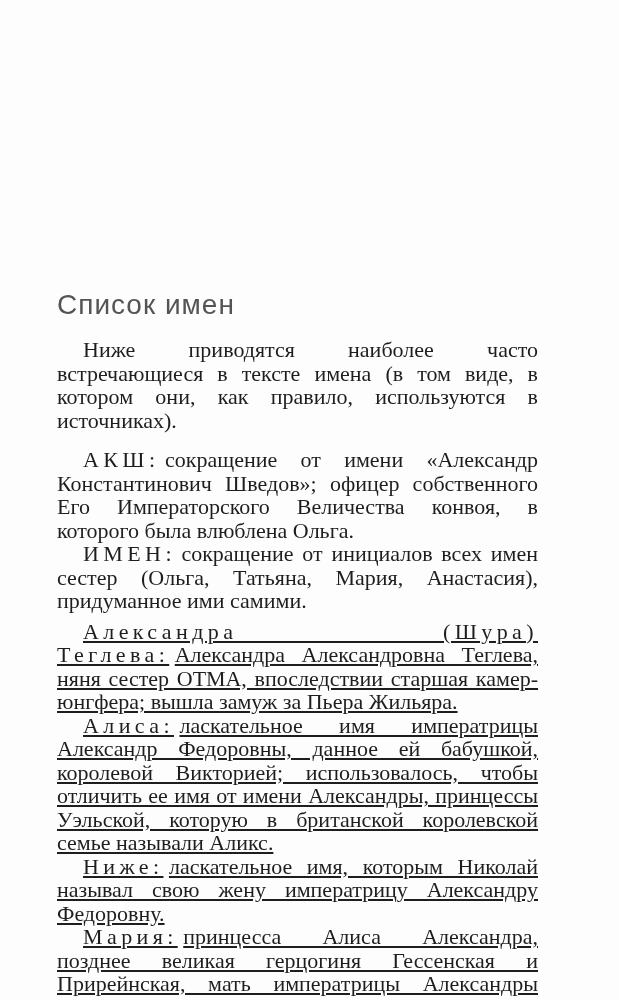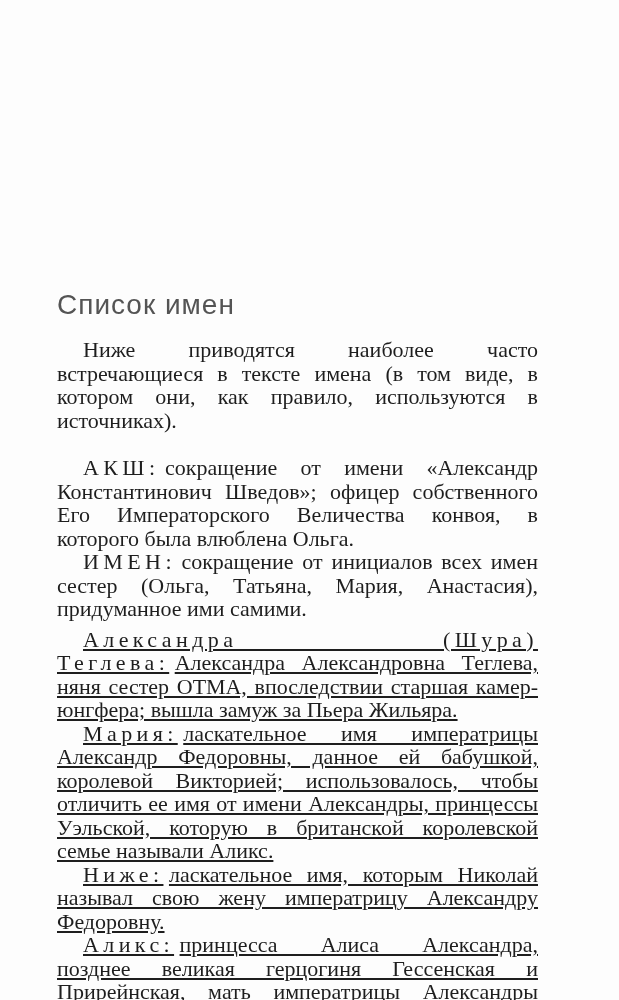--- a/index.html
+++ b/index.html
@@ -36,21 +36,21 @@
     line-height: 23.5px;
     color: #1e1e1e;
     text-align: justify;
   }
   .text-area p {
     margin: 0;
     text-indent: 26px;
     hyphens: auto;
     -webkit-hyphens: auto;
   }
-  .block-entries-1 { margin-top: 24px; }
+  .block-entries-1 { margin-top: 16px; }
   .block-entries-2 { margin-top: 7px; text-decoration: underline; }
   .term {
     letter-spacing: 0.2em;
     margin-right: 0.25em;
   }
   .running-footer {
     position: absolute;
     left: 57px;
     top: 877px;
     width: 481px;
@@ -84,21 +84,21 @@
       <p>Ниже приводятся наиболее часто встречающиеся в тексте имена (в том виде, в котором они, как правило, используются в источниках).</p>
     </div>
 
     <div class="block-entries-1">
       <p class="entry"><span class="term">АКШ:</span><span>сокращение от имени «Александр Константинович Шведов»; офицер собственного Его Императорского Величества конвоя, в которого была влюблена Ольга.</span></p>
       <p class="entry"><span class="term">ИМЕН:</span><span>сокращение от инициалов всех имен сестер (Ольга, Татьяна, Мария, Анастасия), придуманное ими самими.</span></p>
     </div>
 
     <div class="block-entries-2">
       <p class="entry"><span class="term">Александра (Шура) Теглева:</span><span>Александра Александровна Теглева, няня сестер ОТМА, впоследствии старшая камер-юнгфера; вышла замуж за Пьера Жильяра.</span></p>
-      <p class="entry"><span class="term">Мария:</span><span>ласкательное имя императрицы Александр Федоровны, данное ей бабушкой, королевой Викторией; использовалось, чтобы отличить ее имя от имени Александры, принцессы Уэльской, которую в британской королевской семье называли Аликс.</span></p>
+      <p class="entry"><span class="term">Алиса:</span><span>ласкательное имя императрицы Александр Федоровны, данное ей бабушкой, королевой Викторией; использовалось, чтобы отличить ее имя от имени Александры, принцессы Уэльской, которую в британской королевской семье называли Аликс.</span></p>
       <p class="entry"><span class="term">Ниже:</span><span>ласкательное имя, которым Николай называл свою жену императрицу Александру Федоровну.</span></p>
-      <p class="entry"><span class="term">Аликс:</span><span>принцесса Алиса Александра, позднее великая герцогиня Гессенская и Прирейнская, мать императрицы Александры Федоровны.</span></p>
+      <p class="entry"><span class="term">Мария:</span><span>принцесса Алиса Александра, позднее великая герцогиня Гессенская и Прирейнская, мать императрицы Александры Федоровны.</span></p>
     </div>
 
   </div>
 
 
 </div>
 
 </body></html>

